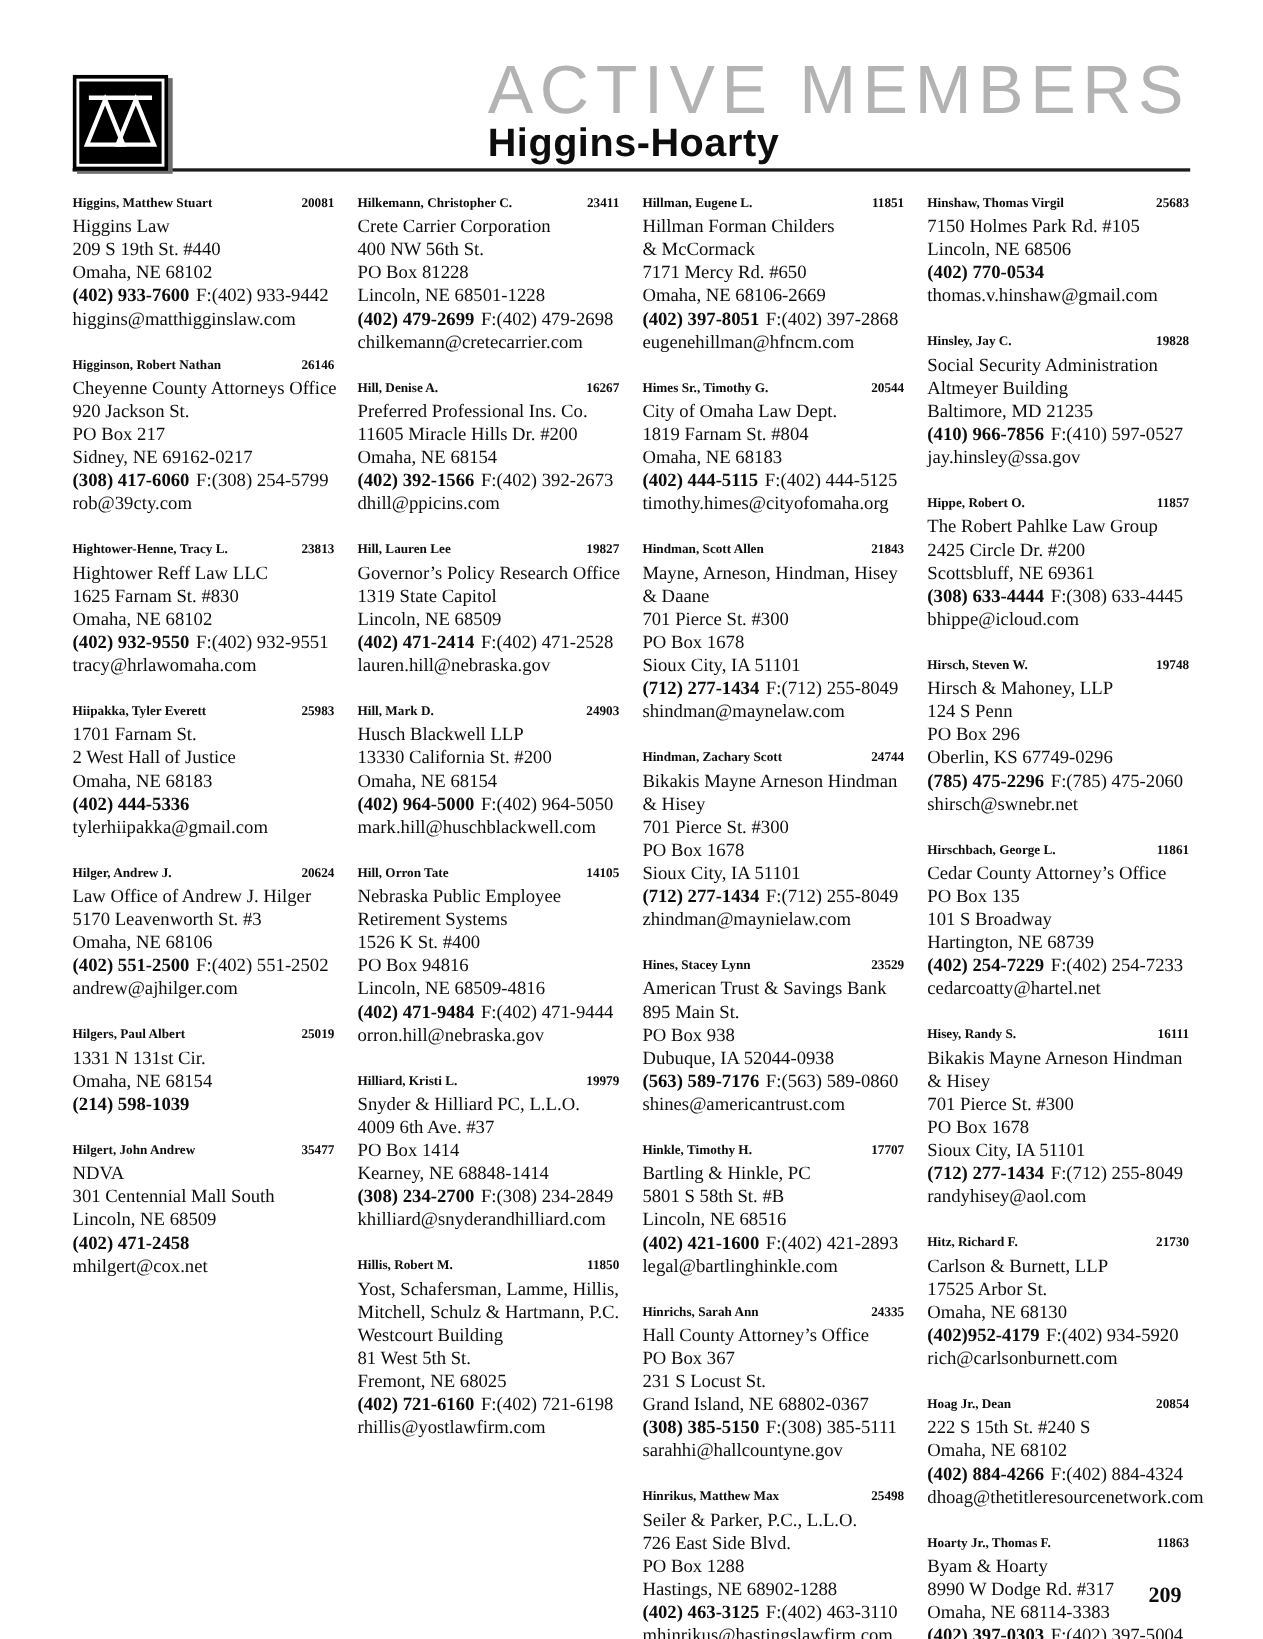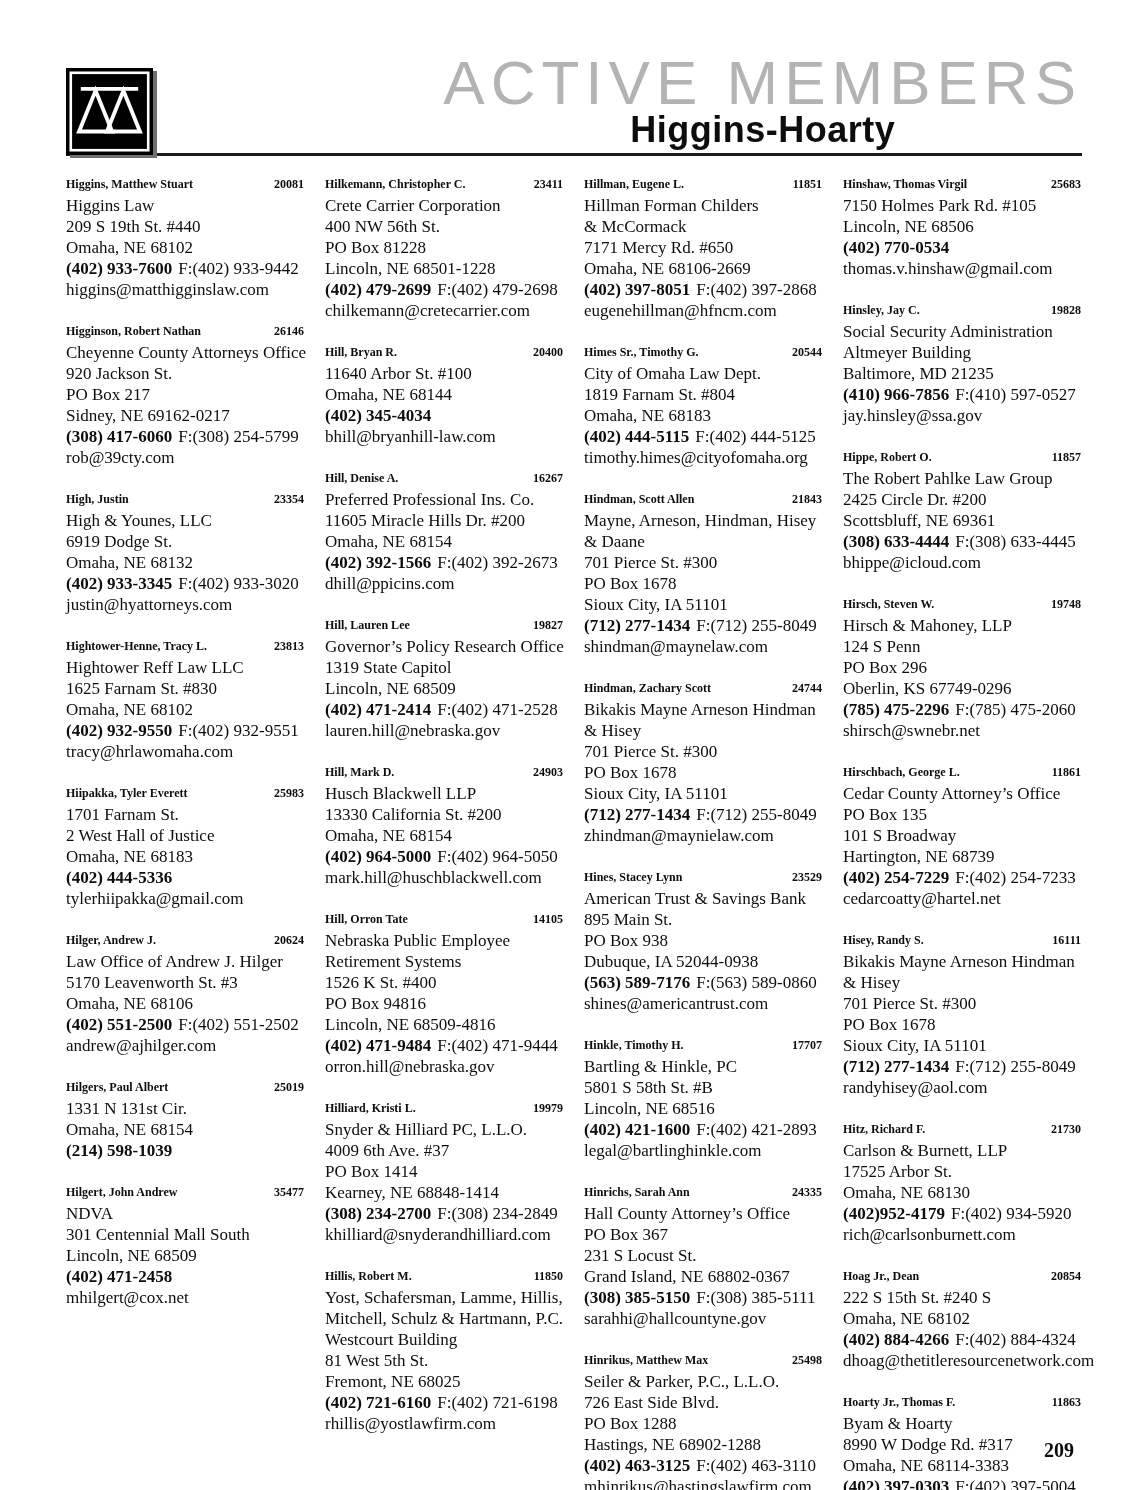--- a/index.html
+++ b/index.html
@@ -21,21 +21,21 @@
     top: 68px;
     width: 87px;
     height: 87px;
     box-shadow: 4px 3px 0 0 #6f6f6f;
   }
   .logo svg { display: block; width: 100%; height: 100%; }
   .titles {
     position: absolute;
     right: 66px;
     top: 52px;
-    text-align: center;
+    text-align: left;
     font-family: "Liberation Sans", "DejaVu Sans", sans-serif;
   }
   .page-title {
     font-size: 62px;
     line-height: 1.0;
     font-weight: 400;
     letter-spacing: 6px;
     color: #b3b3b3;
     white-space: nowrap;
   }
@@ -125,31 +125,20 @@
           </div>
           <div class="eline">Cheyenne County Attorneys Office</div>
           <div class="eline">920 Jackson St.</div>
           <div class="eline">PO Box 217</div>
           <div class="eline">Sidney, NE 69162-0217</div>
           <div class="eline"><span class="ephone">(308) 417-6060</span><span class="efax">F:(308) 254-5799</span></div>
           <div class="eline">rob@39cty.com</div>
         </div>
         <div class="entry">
           <div class="entry-head">
-            <span class="ename">High, Justin</span>
-            <span class="eid">23354</span>
-          </div>
-          <div class="eline">High &amp; Younes, LLC</div>
-          <div class="eline">6919 Dodge St.</div>
-          <div class="eline">Omaha, NE 68132</div>
-          <div class="eline"><span class="ephone">(402) 933-3345</span><span class="efax">F:(402) 933-3020</span></div>
-          <div class="eline">justin@hyattorneys.com</div>
-        </div>
-        <div class="entry">
-          <div class="entry-head">
             <span class="ename">Hightower-Henne, Tracy L.</span>
             <span class="eid">23813</span>
           </div>
           <div class="eline">Hightower Reff Law LLC</div>
           <div class="eline">1625 Farnam St. #830</div>
           <div class="eline">Omaha, NE 68102</div>
           <div class="eline"><span class="ephone">(402) 932-9550</span><span class="efax">F:(402) 932-9551</span></div>
           <div class="eline">tracy@hrlawomaha.com</div>
         </div>
         <div class="entry">
@@ -200,30 +189,20 @@
           <div class="entry-head">
             <span class="ename">Hilkemann, Christopher C.</span>
             <span class="eid">23411</span>
           </div>
           <div class="eline">Crete Carrier Corporation</div>
           <div class="eline">400 NW 56th St.</div>
           <div class="eline">PO Box 81228</div>
           <div class="eline">Lincoln, NE 68501-1228</div>
           <div class="eline"><span class="ephone">(402) 479-2699</span><span class="efax">F:(402) 479-2698</span></div>
           <div class="eline">chilkemann@cretecarrier.com</div>
-        </div>
-        <div class="entry">
-          <div class="entry-head">
-            <span class="ename">Hill, Bryan R.</span>
-            <span class="eid">20400</span>
-          </div>
-          <div class="eline">11640 Arbor St. #100</div>
-          <div class="eline">Omaha, NE 68144</div>
-          <div class="eline"><span class="ephone">(402) 345-4034</span></div>
-          <div class="eline">bhill@bryanhill-law.com</div>
         </div>
         <div class="entry">
           <div class="entry-head">
             <span class="ename">Hill, Denise A.</span>
             <span class="eid">16267</span>
           </div>
           <div class="eline">Preferred Professional Ins. Co.</div>
           <div class="eline">11605 Miracle Hills Dr. #200</div>
           <div class="eline">Omaha, NE 68154</div>
           <div class="eline"><span class="ephone">(402) 392-1566</span><span class="efax">F:(402) 392-2673</span></div>

